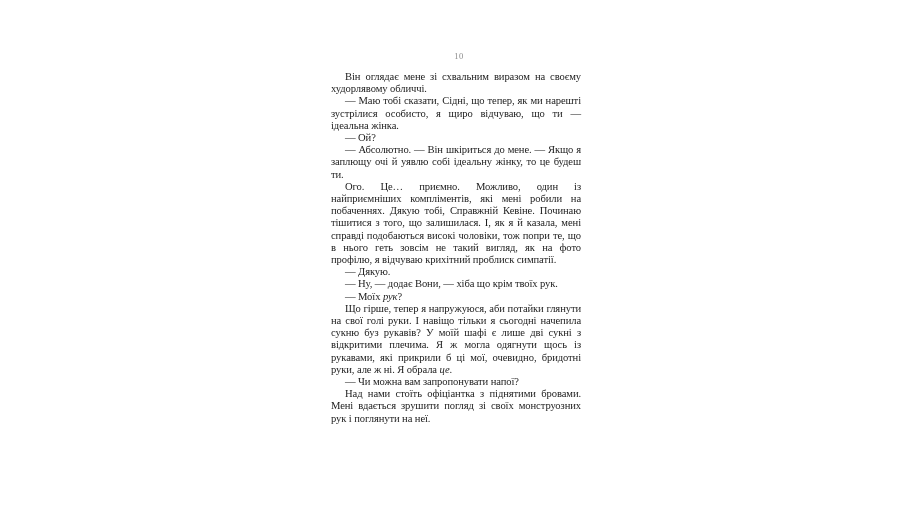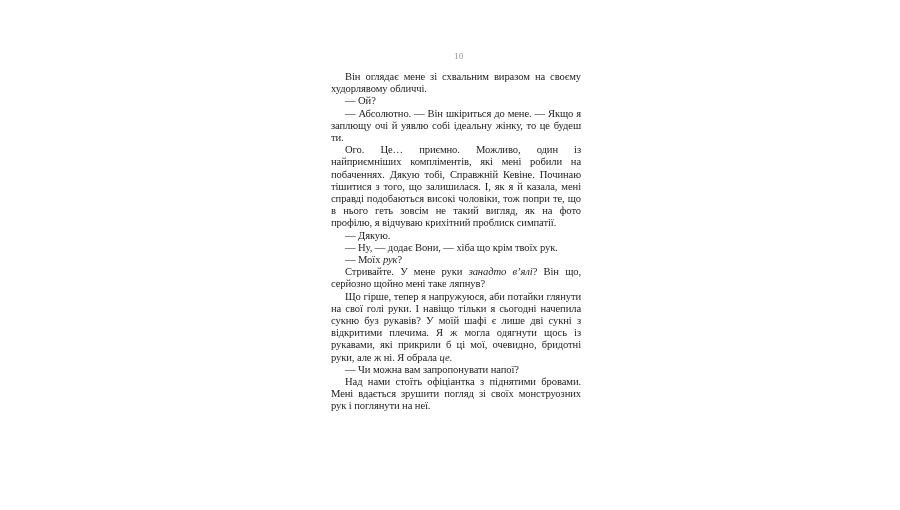--- a/index.html
+++ b/index.html
@@ -44,24 +44,24 @@
   .text-column em {
   }
 </style>
 </head>
 <body>
 
 <div class="canvas">
   <div class="page-number">10</div>
   <div class="text-column" id="text-column">
       <p><span>Він оглядає мене зі схвальним виразом на своєму худорлявому обличчі.</span></p>
+      <p><span>— Маю тобі сказати, Сідні, що тепер, як ми нарешті зустрілися особисто, я щиро відчуваю, що ти — ідеальна жінка.</span></p>
       <p><span>— Ой?</span></p>
       <p><span>— Абсолютно. — Він шкіриться до мене. — Якщо я заплющу очі й уявлю собі ідеальну жінку, то це будеш ти.</span></p>
       <p><span>Ого. Це… приємно. Можливо, один із найприємніших компліментів, які мені робили на побаченнях. Дякую тобі, Справжній Кевіне. Починаю тішитися з того, що залишилася. І, як я й казала, мені справді подобаються високі чоловіки, тож попри те, що в нього геть зовсім не такий вигляд, як на фото профілю, я відчуваю крихітний проблиск симпатії.</span></p>
       <p><span>— Дякую.</span></p>
       <p><span>— Ну, — додає Вони, — хіба що крім твоїх рук.</span></p>
       <p><span>— Моїх </span><em>рук</em><span>?</span></p>
-      <p><span>Стривайте. У мене руки </span><em>занадто в’ялі</em><span>? Він що, серйозно щойно мені таке ляпнув?</span></p>
       <p><span>Що гірше, тепер я напружуюся, аби потайки глянути на свої голі руки. І навіщо тільки я сьогодні начепила сукню буз рукавів? У моїй шафі є лише дві сукні з відкритими плечима. Я ж могла одягнути щось із рукавами, які прикрили б ці мої, очевидно, бридотні руки, але ж ні. Я обрала </span><em>це</em><span>.</span></p>
       <p><span>— Чи можна вам запропонувати напої?</span></p>
       <p><span>Над нами стоїть офіціантка з піднятими бровами. Мені вдається зрушити погляд зі своїх монструозних рук і поглянути на неї.</span></p>
     </div>
 </div>
 
 </body></html>

